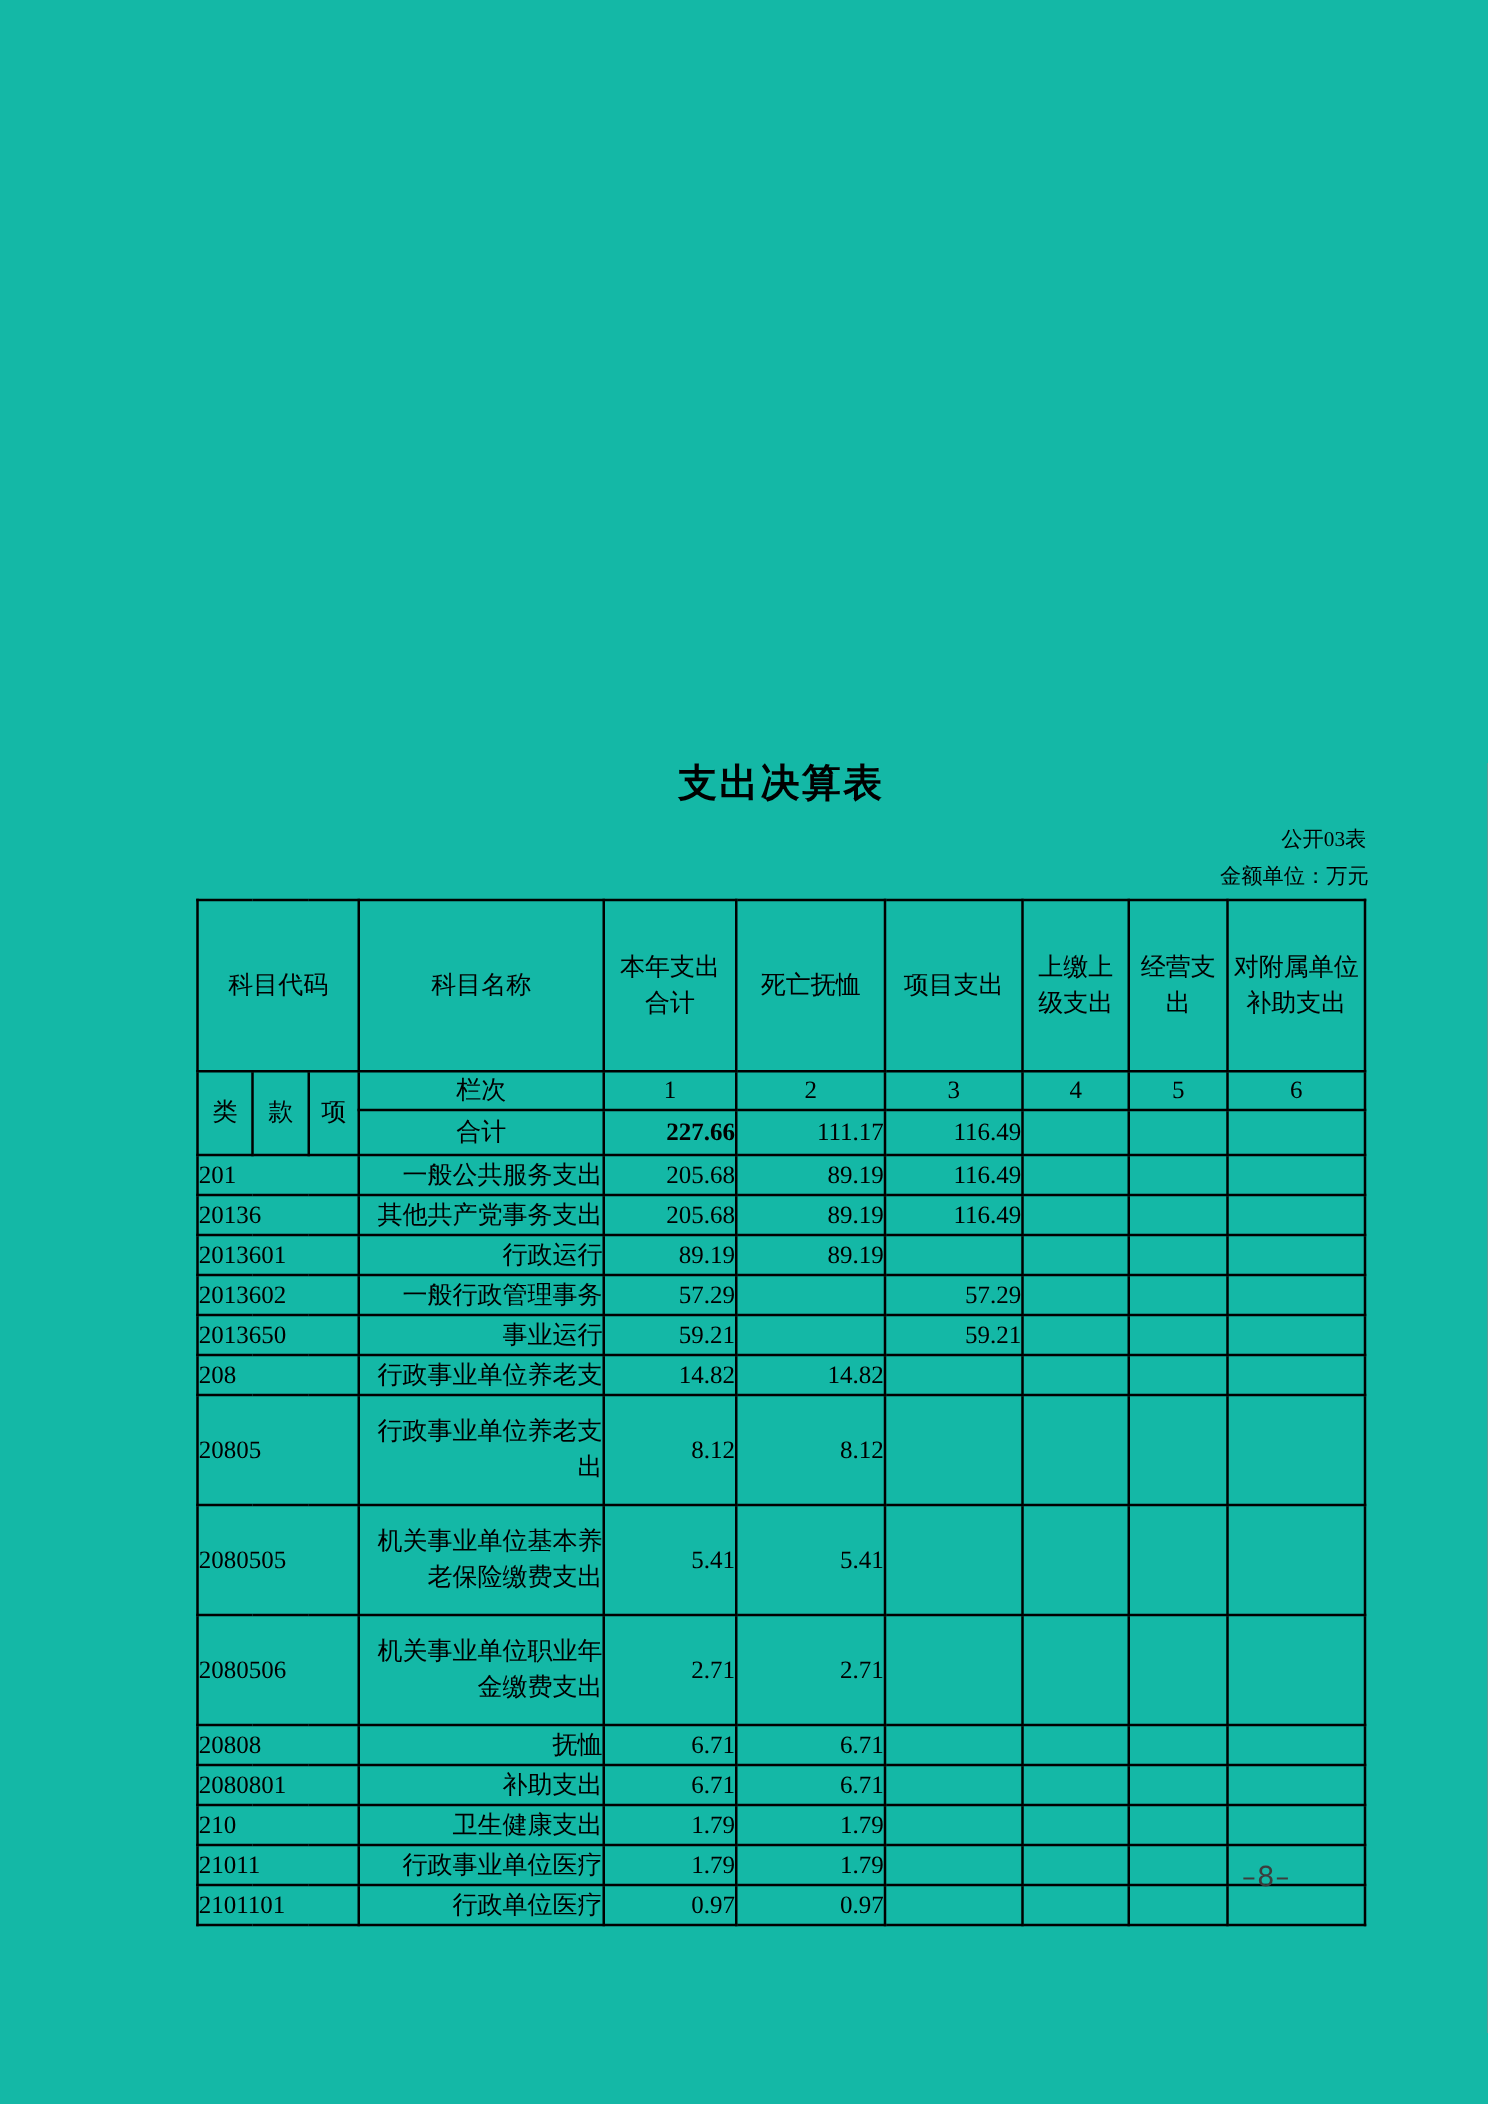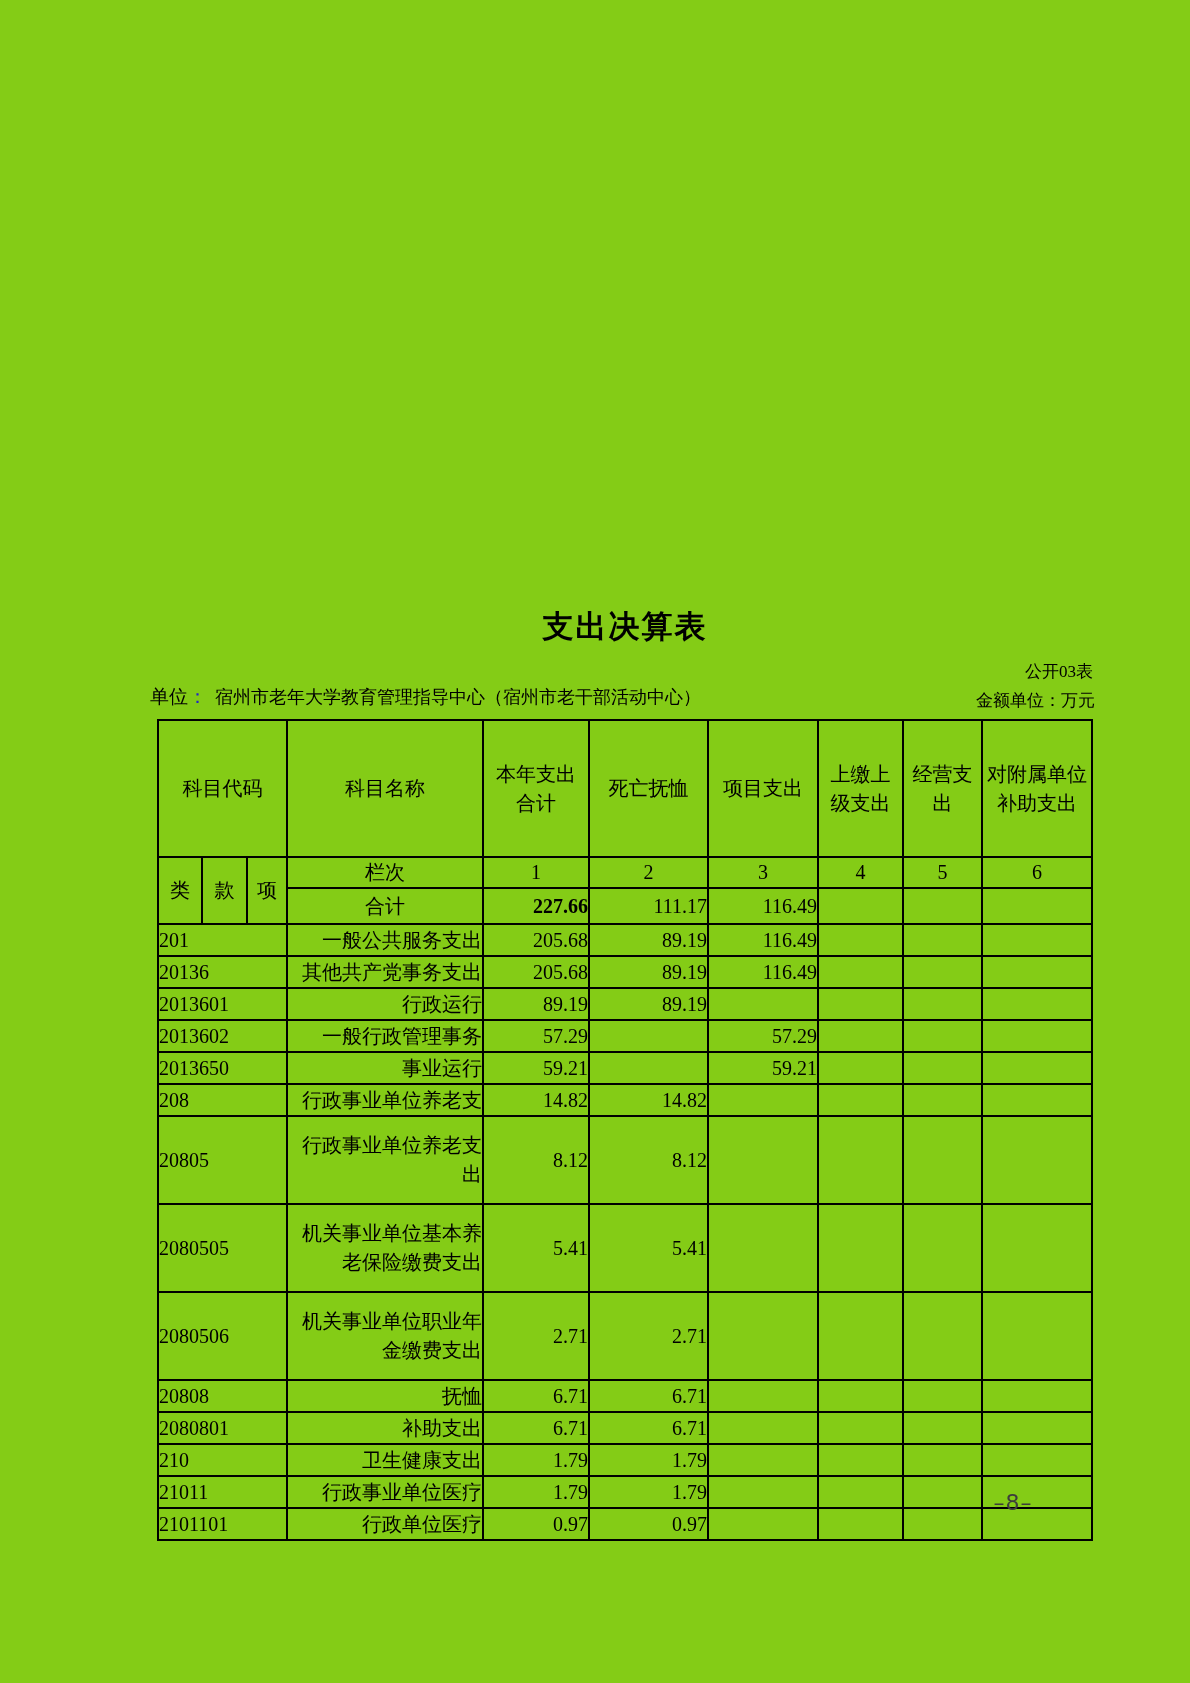--- a/index.html
+++ b/index.html
@@ -1,20 +1,20 @@
 <!DOCTYPE html>
 <html><head>
 <meta charset="utf-8">
 <style>
   html,body { margin:0; padding:0; background:#888; }
   .page {
     position: relative;
     width: 1190px; height: 1683px;
     margin: 0 auto;
-    background: #84cc16;
+    background: #14b8a6;
     font-family: "Liberation Serif", "DejaVu Serif", serif;
     color: #000;
     overflow: hidden;
   }
   .doc-title {
     position: absolute;
     left: 157px; top: 606px; width: 936px;
     text-align: center;
     font-family: "Liberation Sans", "DejaVu Sans", sans-serif;
     font-weight: bold;
@@ -80,21 +80,20 @@
 </style>
 </head>
 <body>
 
 <div class="page">
 
   <div class="doc-title">支出决算表</div>
 
   <div class="form-code">公开03表</div>
 
-  <div class="unit-line"><span>单位</span><span class="unit-colon">：</span><span class="unit-name">宿州市老年大学教育管理指导中心（宿州市老干部活动中心）</span></div>
 
   <div class="amount-unit">金额单位：万元</div>
 
   <table class="fin">
     <colgroup>
       <col style="width:44px">
         <col style="width:45px">
         <col style="width:40px">
       <col style="width:196px">
       <col style="width:106px">

